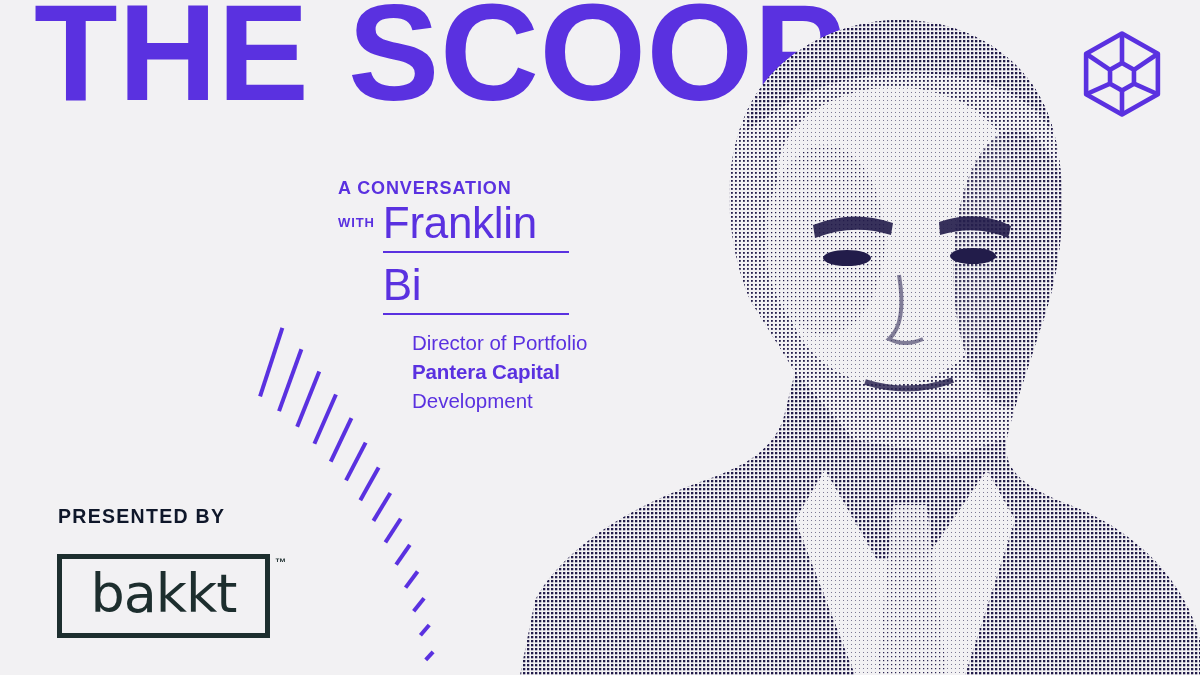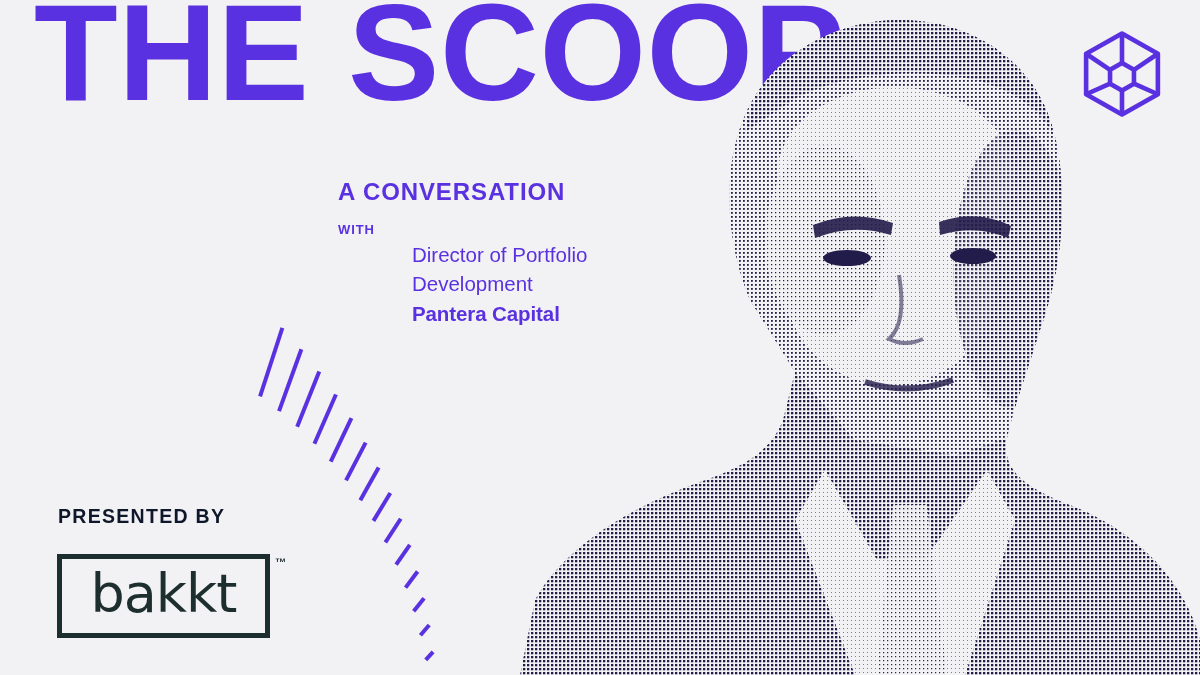--- a/index.html
+++ b/index.html
@@ -68,21 +68,21 @@
   
   .speaker {
     position: absolute;
     left: 338px;
     top: 178px;
     width: 268px;
     z-index: 4;
     color: #5a31e0;
   }
   .conv-line1 {
-    font-size: 24px;
+    font-size: 18px;
     font-weight: 700;
     letter-spacing: 0.9px;
     line-height: 1.18;
     white-space: nowrap;
   }
   .name-row {
     display: flex;
     align-items: flex-start;
     margin-top: 1px;
   }
@@ -227,25 +227,31 @@
         <line x1="249.25" y1="784.27" x2="319.21" y2="767.14"></line>
         <line x1="226.46" y1="801.50" x2="303.43" y2="785.31"></line>
         <line x1="202.65" y1="817.49" x2="286.85" y2="802.64"></line>
       </g>
   </svg>
 
   <div class="speaker">
     <div class="conv-line1">A CONVERSATION</div>
     <div class="name-row">
       <div class="conv-line2">WITH</div>
+      <div class="names">
+        <div class="name">Franklin</div>
+        <div class="name-rule"></div>
+        <div class="name">Bi</div>
+        <div class="name-rule"></div>
+      </div>
     </div>
     <div class="role">
       <div class="role-line">Director of Portfolio</div>
+      <div class="role-line bold">Pantera Capital</div>
       <div class="role-line">Development</div>
-      <div class="role-line bold">Pantera Capital</div>
     </div>
   </div>
 
   <div class="presented">PRESENTED BY</div>
 
   <div class="bakkt-wrap">
     <div class="bakkt-box"></div>
     <div class="bakkt-word">bakkt</div>
     <div class="bakkt-tm">™</div>
   </div>

